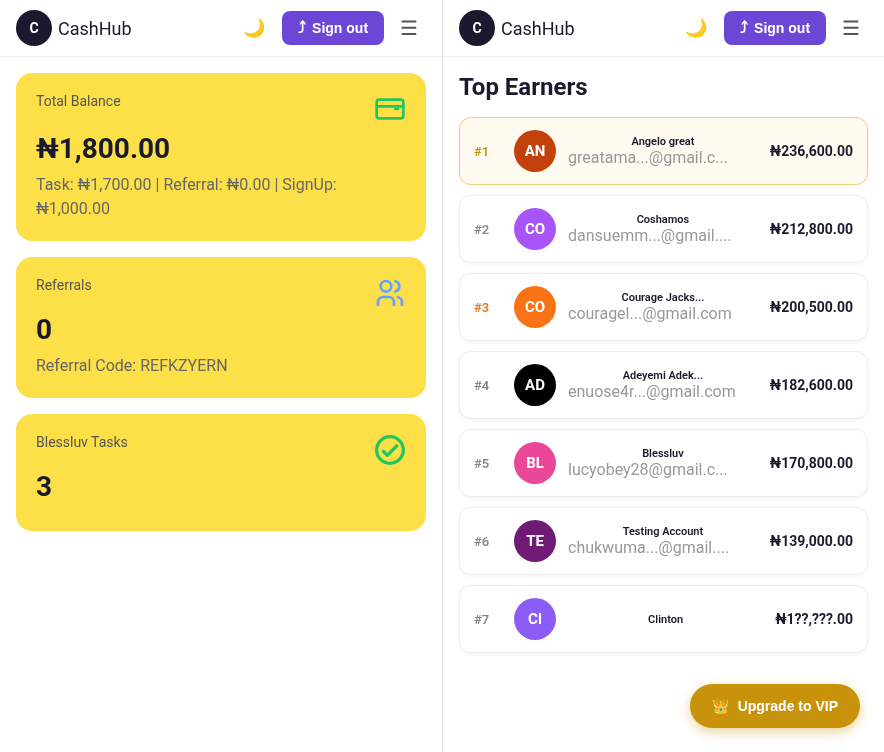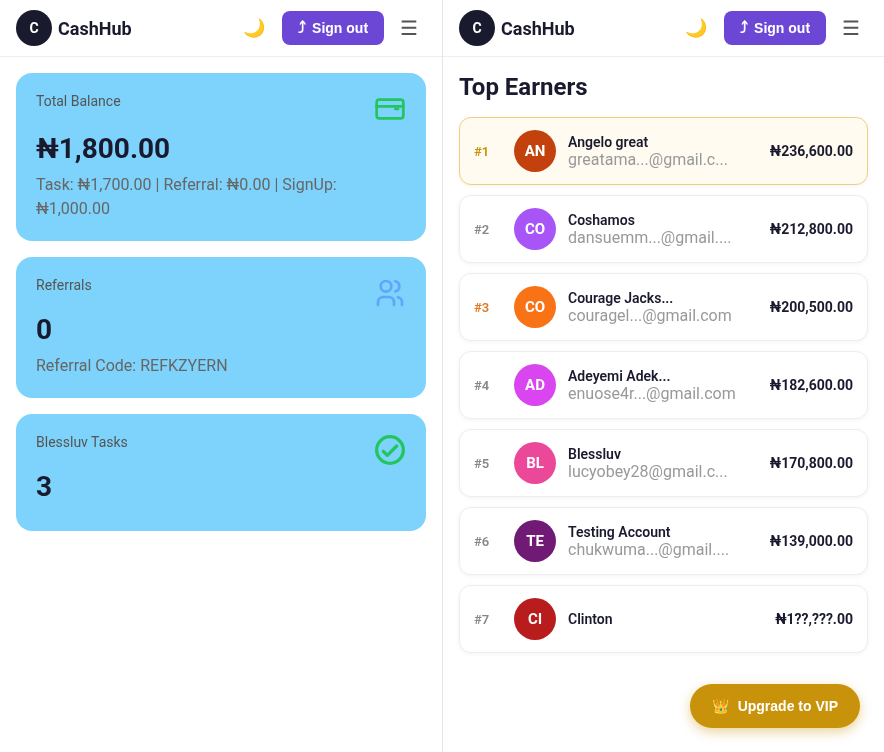--- a/index.html
+++ b/index.html
@@ -50,21 +50,21 @@
       border-radius: 50%;
       display: flex;
       align-items: center;
       justify-content: center;
       color: #fff;
       font-weight: bold;
       font-size: 14px;
     }
     .logo-text {
       font-size: 18px;
-      font-weight: 700;
+      font-weight: 400;
       color: #1a1a2e;
     }
     .navbar-spacer { flex: 1; }
     .moon-btn {
       background: none;
       border: none;
       cursor: pointer;
       font-size: 18px;
       color: #555;
       padding: 4px 8px;
@@ -99,21 +99,21 @@
       padding: 16px;
       display: flex;
       flex-direction: column;
       gap: 16px;
       flex: 1;
       overflow-y: auto;
     }
 
     
     .card {
-      background: #7dd3fc;
+      background: #fde047;
       border-radius: 16px;
       padding: 20px;
       position: relative;
     }
     .card-header {
       display: flex;
       justify-content: space-between;
       align-items: flex-start;
     }
     .card-title {
@@ -179,23 +179,24 @@
       justify-content: center;
       font-weight: 700;
       font-size: 15px;
       color: #fff;
       flex-shrink: 0;
     }
     .earner-info {
       flex: 1;
     }
     .earner-name {
-      font-size: 14px;
+      font-size: 11px;
       font-weight: 600;
       color: #1a1a2e;
+      text-align: center;
     }
     .earner-email {
       font-size: 16px;
       color: #999;
     }
     .earner-amount {
       font-size: 14px;
       font-weight: 700;
       color: #1a1a2e;
       white-space: nowrap;
@@ -344,21 +345,21 @@
       <span class="rank-badge orange">#3</span>
       <div class="avatar" style="background:#f97316">CO</div>
       <div class="earner-info">
         <div class="earner-name">Courage Jacks...</div>
         <div class="earner-email">couragel...@gmail.com</div>
       </div>
       <div class="earner-amount">₦200,500.00</div>
     </div>
         <div class="earner-card">
       <span class="rank-badge">#4</span>
-      <div class="avatar" style="background:#d946ef">AD</div>
+      <div class="avatar" style="background:#000000">AD</div>
       <div class="earner-info">
         <div class="earner-name">Adeyemi Adek...</div>
         <div class="earner-email">enuose4r...@gmail.com</div>
       </div>
       <div class="earner-amount">₦182,600.00</div>
     </div>
         <div class="earner-card">
       <span class="rank-badge">#5</span>
       <div class="avatar" style="background:#ec4899">BL</div>
       <div class="earner-info">
@@ -371,21 +372,21 @@
       <span class="rank-badge">#6</span>
       <div class="avatar" style="background:#701a75">TE</div>
       <div class="earner-info">
         <div class="earner-name">Testing Account</div>
         <div class="earner-email">chukwuma...@gmail....</div>
       </div>
       <div class="earner-amount">₦139,000.00</div>
     </div>
         <div class="earner-card">
       <span class="rank-badge">#7</span>
-      <div class="avatar" style="background:#b91c1c">Cl</div>
+      <div class="avatar" style="background:#8b5cf6">Cl</div>
       <div class="earner-info">
         <div class="earner-name">Clinton</div>
         <div class="earner-email"></div>
       </div>
       <div class="earner-amount">₦1??,???.00</div>
     </div>
       </div>
   </div>
 </div>
 

